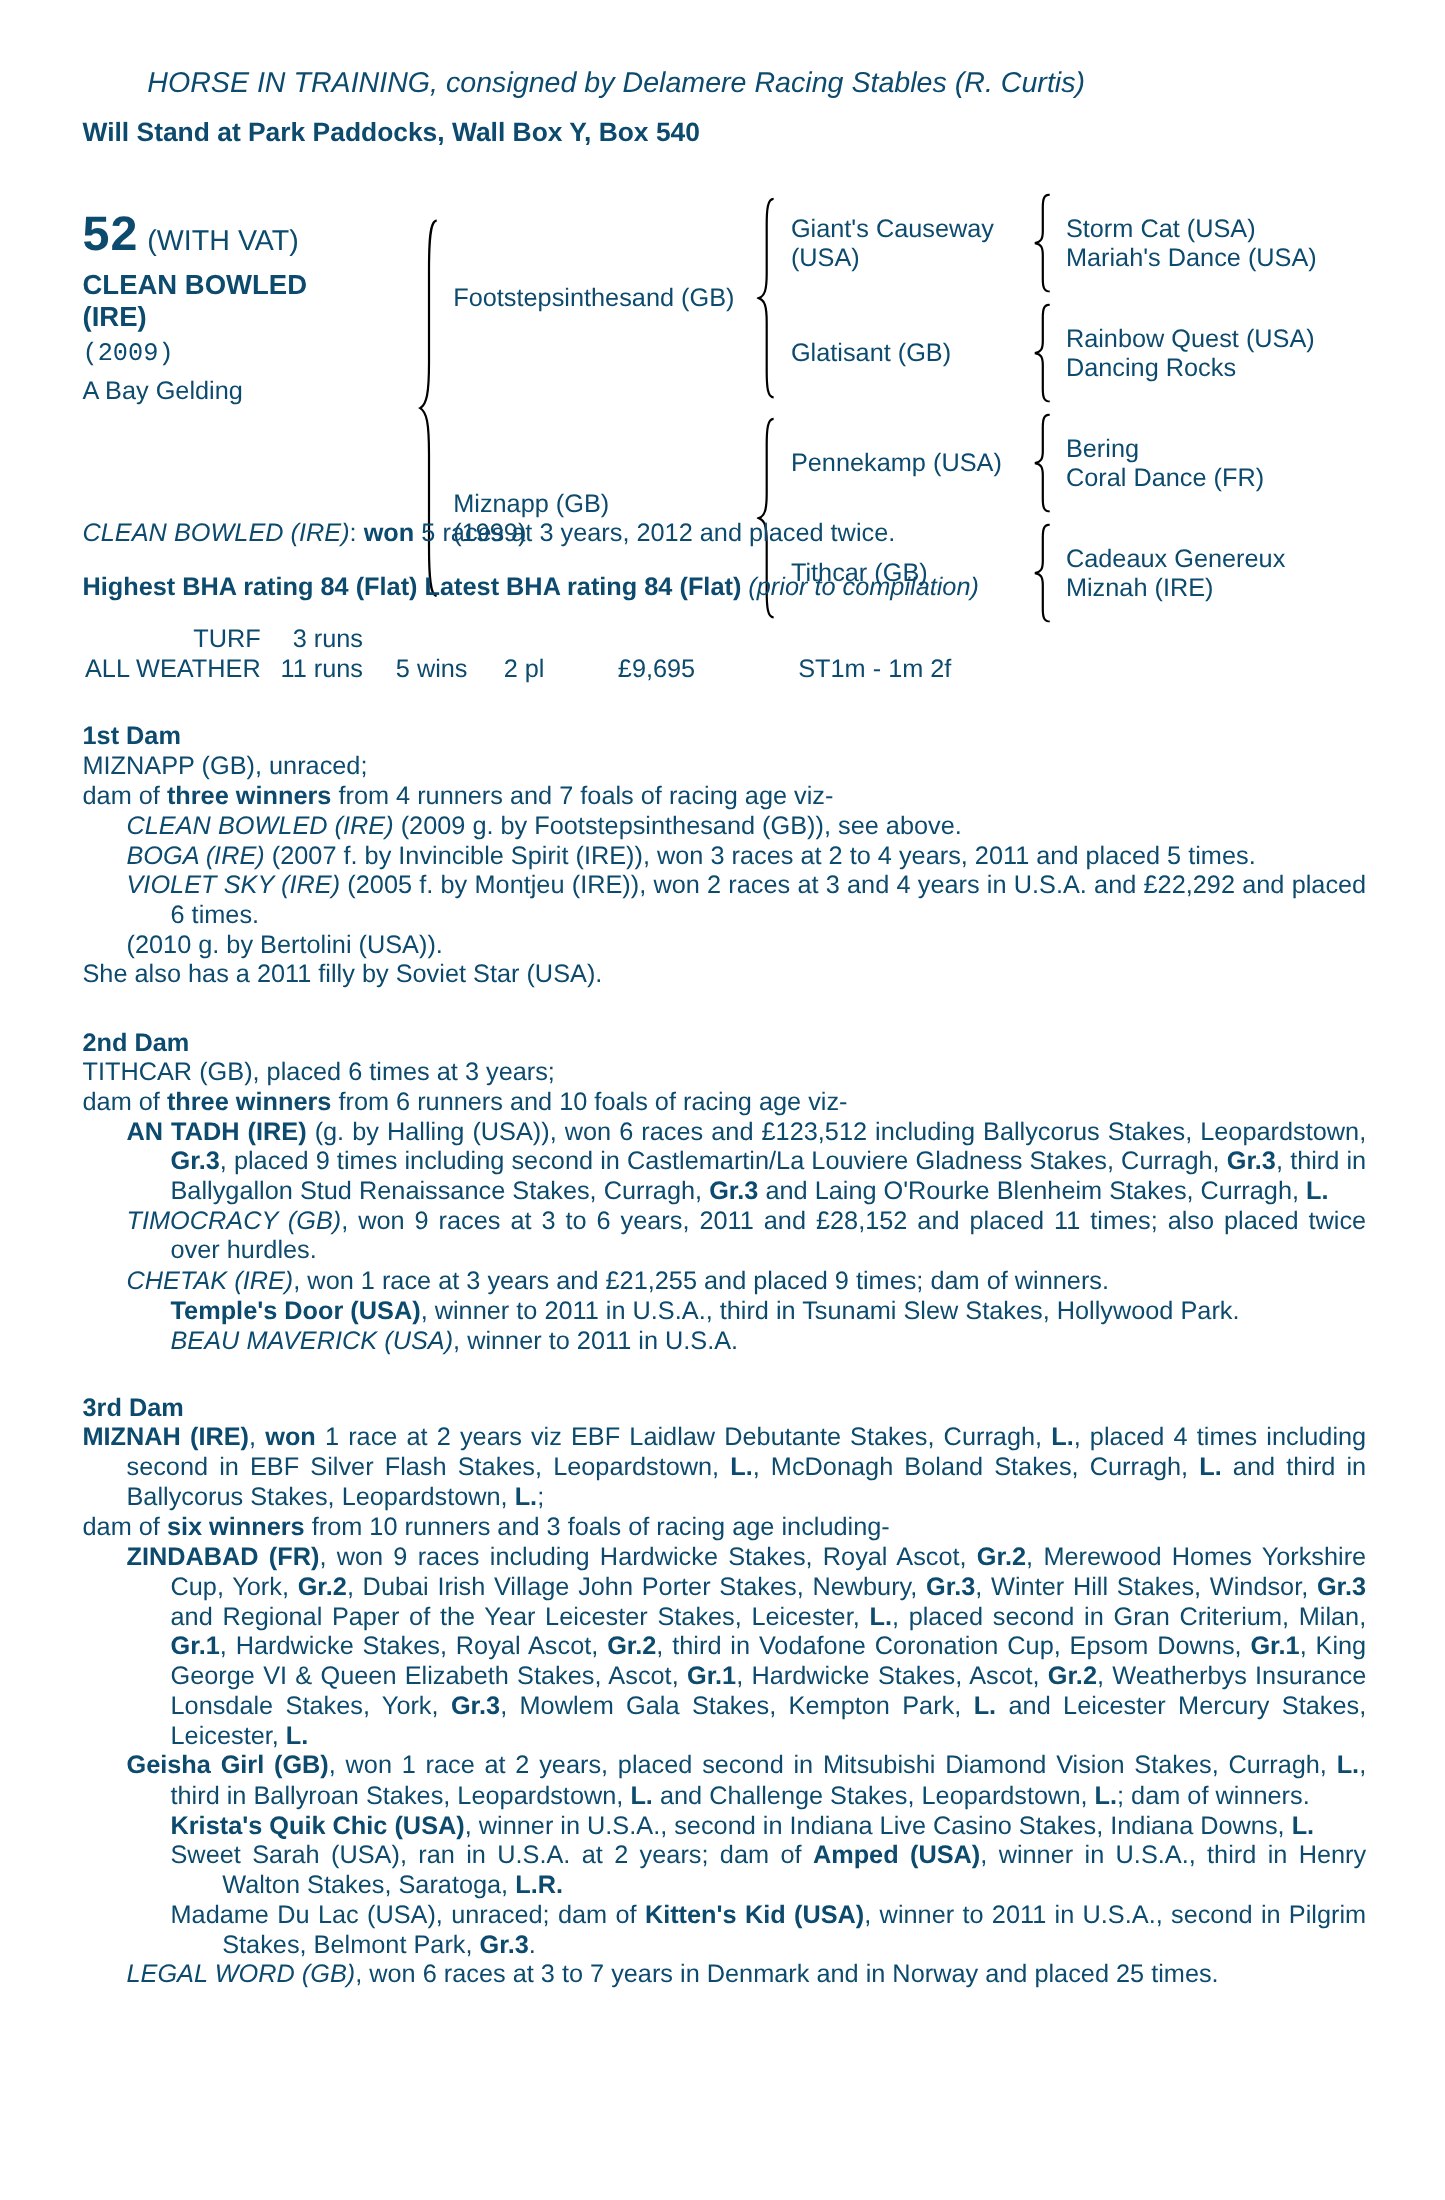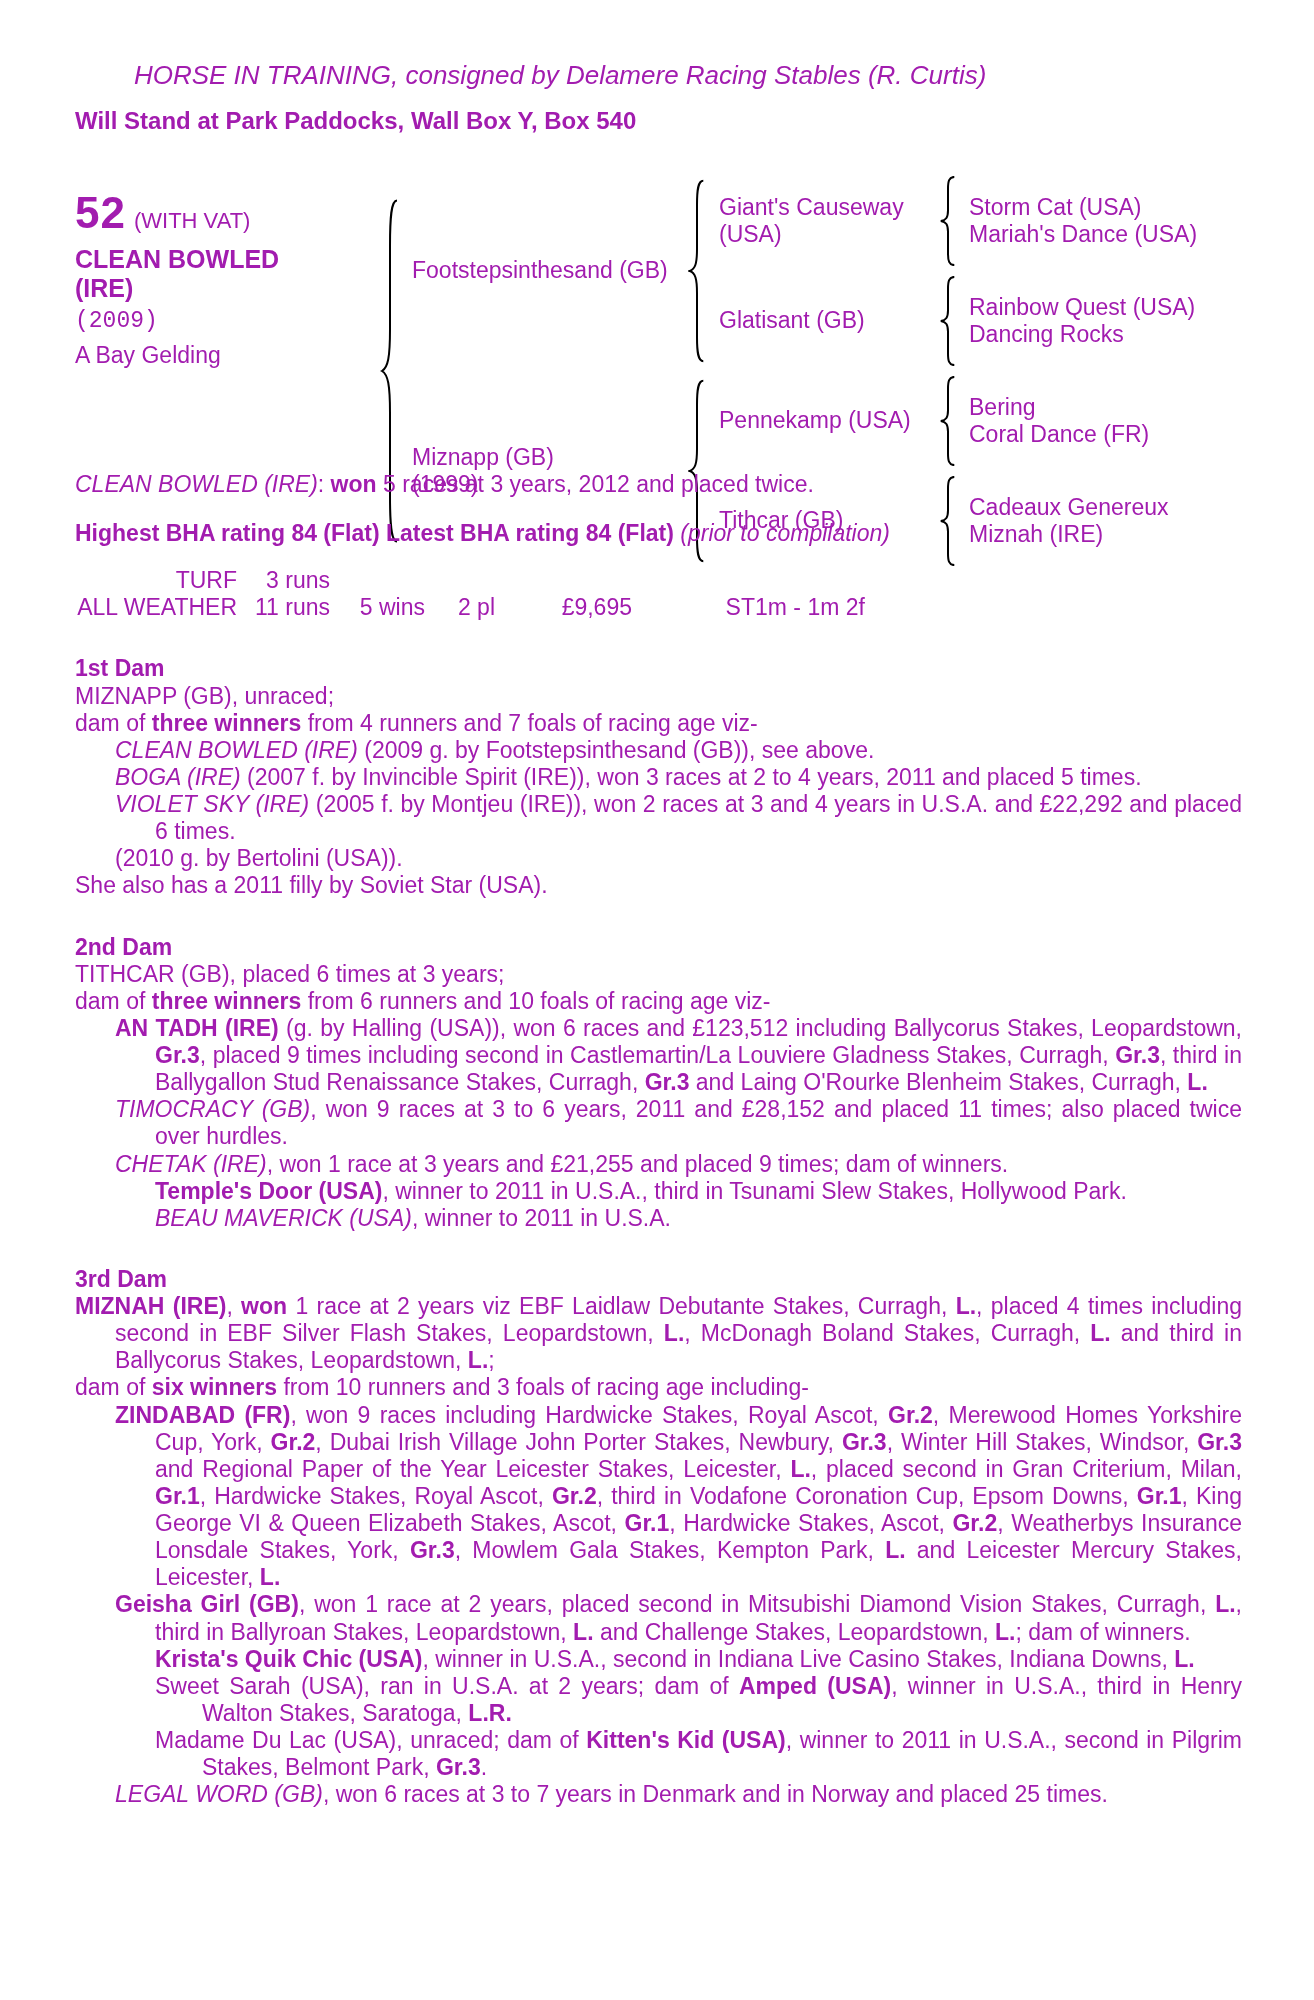--- a/index.html
+++ b/index.html
@@ -1,18 +1,18 @@
 <!DOCTYPE html>
 <html><head>
 <meta charset="utf-8">
 <style>
   html,body{margin:0;padding:0;background:#e8e8e8;}
   .page{
     width:1314px;height:2000px;box-sizing:border-box;
-    background:#ffffff;color:#a21caf;
+    background:#ffffff;color:#0c4a6e;
     padding:60px 72px 0 75px;
     font-family:"Liberation Sans","DejaVu Sans",sans-serif;
     font-size:23px;line-height:1.18;
     overflow:hidden;position:relative;
   }
   .consign-title{
     font-style:italic;font-size:26px;text-align:center;
     width:78%;margin:0 0 0 30px;white-space:nowrap;
   }
   .stand-line{font-weight:bold;font-size:24px;margin-top:16px;}
@@ -21,21 +21,21 @@
   .ped{
     display:grid;
     grid-template-columns:303px 24px 283px 24px 228px 22px auto;
     grid-template-rows:repeat(4,1fr);
     height:268px;margin-top:36px;
   }
   .ped .cell{display:flex;flex-direction:column;justify-content:center;}
   .lotcell{grid-column:1;grid-row:1/5;padding-top:16px;}
   .lot-top{display:flex;align-items:baseline;}
   .lot-number{font-weight:bold;font-size:44px;letter-spacing:1px;}
-  .vat-note{font-size:22px;margin-left:8px;}
+  .vat-note{font-size:26px;margin-left:8px;}
   .horse-name{font-weight:bold;font-size:25px;width:215px;margin-top:6px;line-height:1.15;}
   .foaled{margin-top:6px;font-family:Liberation Mono, monospace;}
   .desc{margin-top:6px;}
   .brace{display:flex;align-items:stretch;justify-content:center;}
   .brace svg{width:100%;height:100%;}
   .b-big{grid-column:2;grid-row:1/5;padding:26px 2px;}
   .b-gp-top{grid-column:4;grid-row:1/3;padding:8px 3px;}
   .b-gp-bot{grid-column:4;grid-row:3/5;padding:8px 3px;}
   .b-sm{grid-column:6;padding:5px 2px;}
   .sire{grid-column:3;grid-row:1/3;padding-left:10px;}

